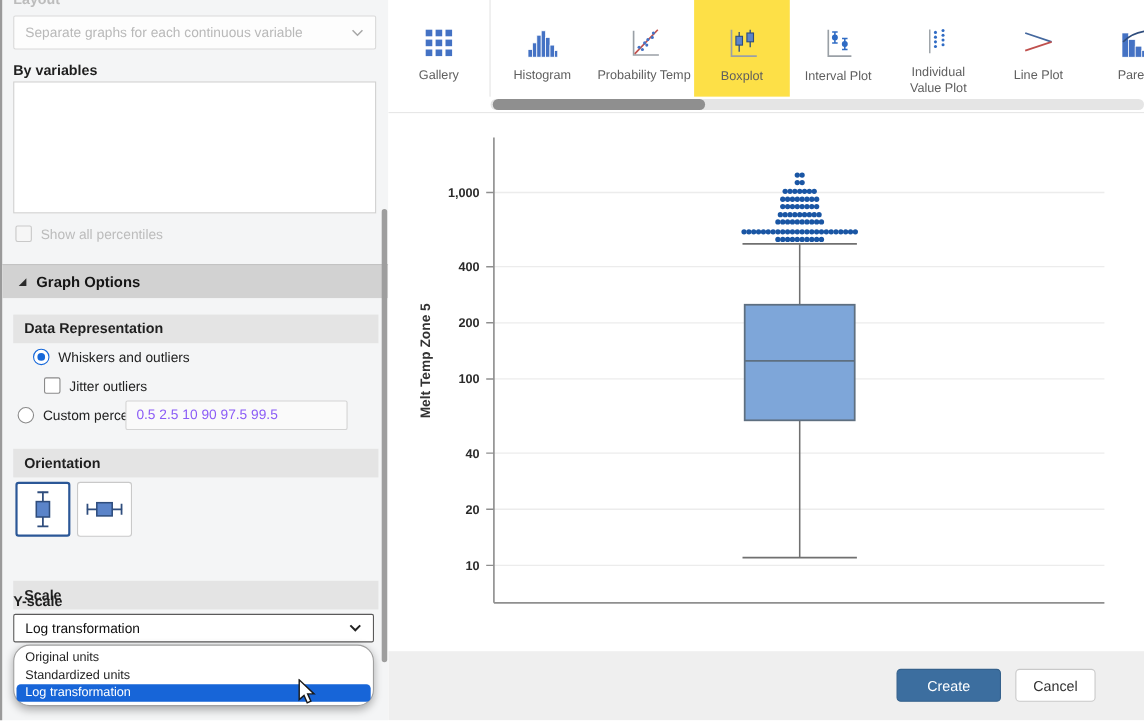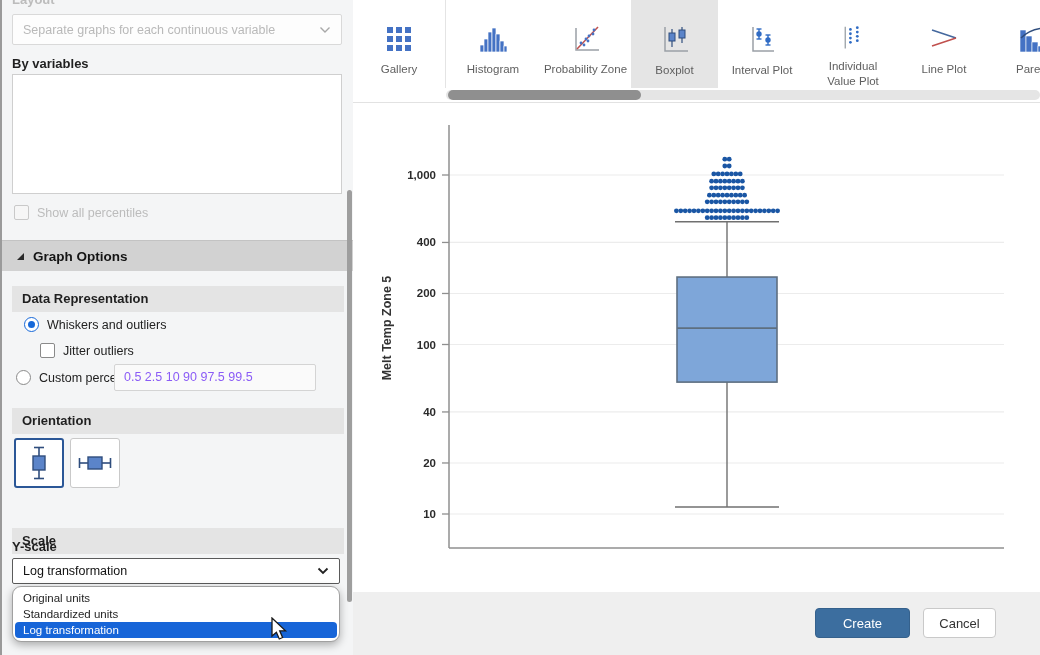--- a/index.html
+++ b/index.html
@@ -36,34 +36,34 @@
   .radio.on::after { content:""; width:7px; height:7px; border-radius:50%; background:#1668d9; }
   .pct-field { position:absolute; left:112px; top:364px; width:202px; height:27px; background:#fafafa;
                border:1px solid #d4d4d4; border-radius:2px; font-size:12.5px; color:#8b5cf6;
                padding:0 9px; line-height:25px; white-space:nowrap; overflow:hidden; }
   .orient-btn { position:absolute; top:438px; width:50px; height:50px; background:#fff;
                 border:1px solid #c9c9c9; border-radius:3px; display:flex; align-items:center; justify-content:center; }
   .orient-btn.on { border:2px solid #2b5797; }
   .sel-2 { left:10px; top:558px; width:328px; height:26px; background:#fff;
            border:1px solid #5a5a5a; border-radius:2px; color:#111; }
   .droplist { position:absolute; left:10px; top:586px; width:328px; background:#fff;
-              border:1px solid #a0a0a0; border-radius:9px; box-shadow:0 3px 8px rgba(0,0,0,.3);
+              border:1px solid #a0a0a0; border-radius:15px; box-shadow:0 3px 8px rgba(0,0,0,.3);
               padding:3px 0; z-index:40; }
   .dropitem { font-size:11.5px; color:#1f1f1f; padding:1px 0 1px 10px; height:16px; line-height:14px; }
   .dropitem.hl { background:#1765d8; color:#fff; border-radius:4px; margin:0 2px; padding-left:8px; }
   .vscroll-thumb { position:absolute; right:1px; top:190px; width:5px; height:412px;
                    background:#9e9e9e; border-radius:3px; }
 
   
   .main { position:absolute; left:353px; top:0; width:687px; height:655px; background:#fff; overflow:hidden; }
   .gallery { position:absolute; left:0; top:0; width:687px; height:88px; background:#fff; }
   .gal-btn { position:absolute; top:0; height:88px; display:flex; flex-direction:column; align-items:center;
              padding-top:26px; background:transparent; border:none; font-family:inherit; }
   .gal-btn .glabel { margin-top:10px; font-size:11.5px; color:#5f5f5f; text-align:center; line-height:1.25; }
-  .gal-btn.selected { background:#e5e5e5; }
+  .gal-btn.selected { background:#fde047; }
   .gal-sep { border-right:1px solid #e4e4e4; }
   .hscroll { position:absolute; left:0; top:88px; width:687px; height:15px; background:#fff;
              border-bottom:1px solid #e2e2e2; }
   .hscroll .track { position:absolute; left:93px; top:2px; width:594px; height:10px; background:#e5e5e5; border-radius:5px; }
   .hscroll .thumb { position:absolute; left:95px; top:2px; width:193px; height:10px; background:#8f8f8f; border-radius:5px; }
   .chartwrap { position:absolute; left:0; top:103px; width:687px; height:489px; background:#fff; }
   .footer { position:absolute; left:0; top:592px; width:687px; height:63px; background:#efefef; }
   .btn { position:absolute; top:16px; height:30px; border-radius:4px; font-size:13px;
          font-family:inherit; display:flex; align-items:center; justify-content:center; }
   .btn-create { left:462px; width:95px; background:#3c6e9f; color:#fff; border:1px solid #35618c; }
@@ -96,21 +96,21 @@
 
     <div class="section-hdr">
       <svg class="tri" viewBox="0 0 9 9">
           <polygon points="8,1 8,8 1,8" fill="#2b2b2b"></polygon>
         </svg>
       <span>Graph Options</span>
     </div>
 
     <div class="group-hdr" style="top:286px;">Data Representation</div>
 
-    <div class="radiorow" style="left:22px; top:317px;">
+    <div class="radiorow" style="left:28px; top:317px;">
       <span class="radio on"></span>
       <span>Whiskers and outliers</span>
     </div>
 
     <div class="chkrow" style="left:38px; top:343px;">
       <span class="chk"></span>
       <span>Jitter outliers</span>
     </div>
 
     <div class="radiorow" style="left:14px; top:370px;">
@@ -199,21 +199,21 @@
           <g fill="#4472c4">
               <circle cx="9" cy="17" r="1.4"></circle>
               <circle cx="12" cy="19" r="1.4"></circle>
               <circle cx="14" cy="13" r="1.4"></circle>
               <circle cx="17" cy="10" r="1.4"></circle>
               <circle cx="16" cy="15" r="1.4"></circle>
               <circle cx="21" cy="8" r="1.4"></circle>
               <circle cx="22" cy="4" r="1.4"></circle>
             </g>
         </svg>
-        <span class="glabel">Probability Zone</span>
+        <span class="glabel">Probability Temp</span>
       </button>
 
       <button class="gal-btn selected" style="left:278px; width:87px;">
         <svg width="28" height="27" viewBox="0 0 28 27">
           <polyline points="4,1 4,25 27,25" fill="none" stroke="#9aa0a6" stroke-width="1.5"></polyline>
           <line x1="11" y1="3" x2="11" y2="21" stroke="#2f4d7d" stroke-width="1.2"></line>
           <rect x="8" y="7" width="6" height="8" fill="#5b84c9" stroke="#2f4d7d"></rect>
           <line x1="21" y1="1" x2="21" y2="17" stroke="#2f4d7d" stroke-width="1.2"></line>
           <rect x="18" y="4" width="6" height="8" fill="#5b84c9" stroke="#2f4d7d"></rect>
         </svg>

